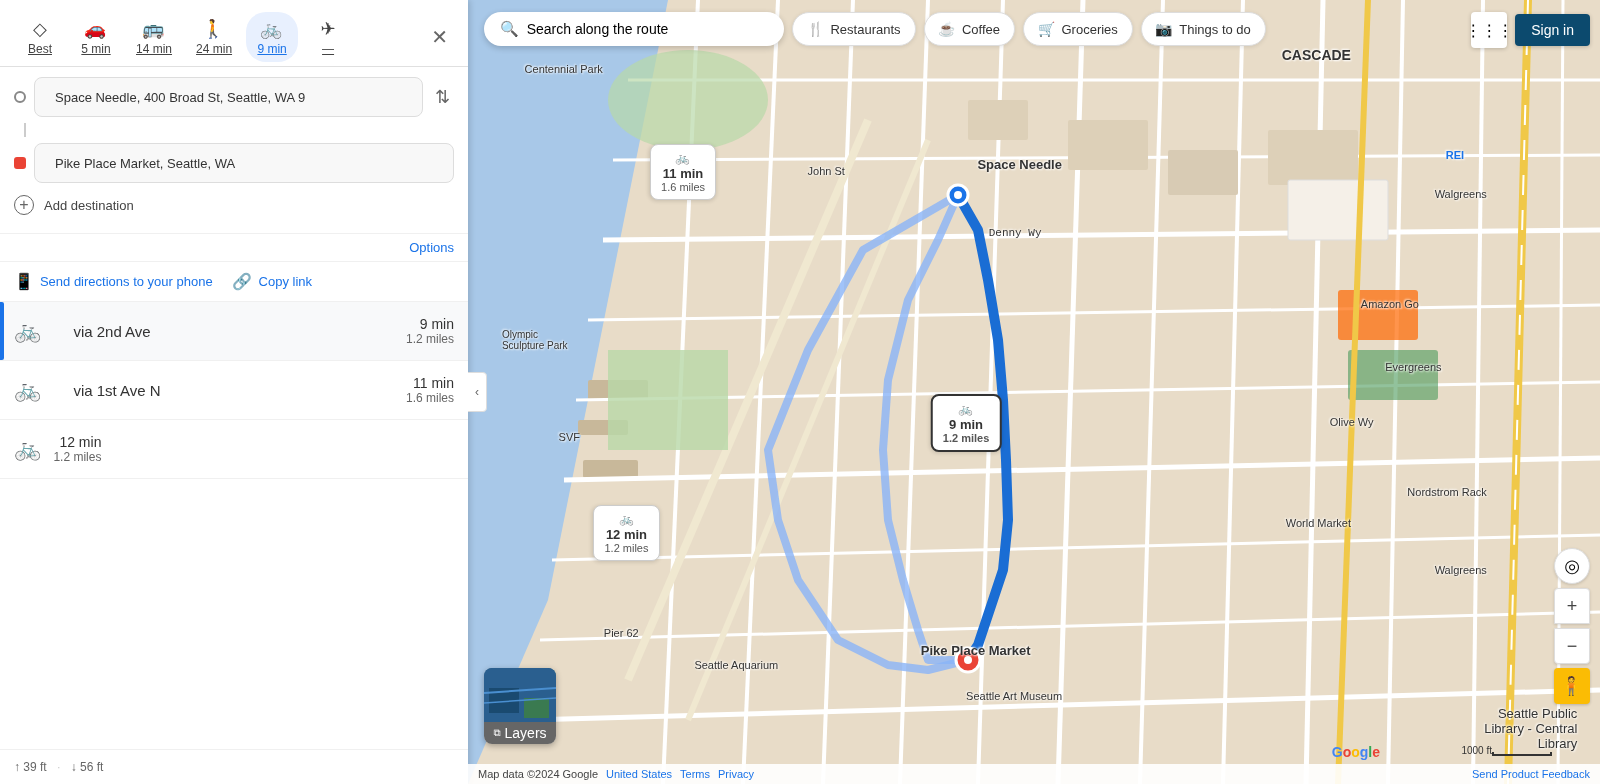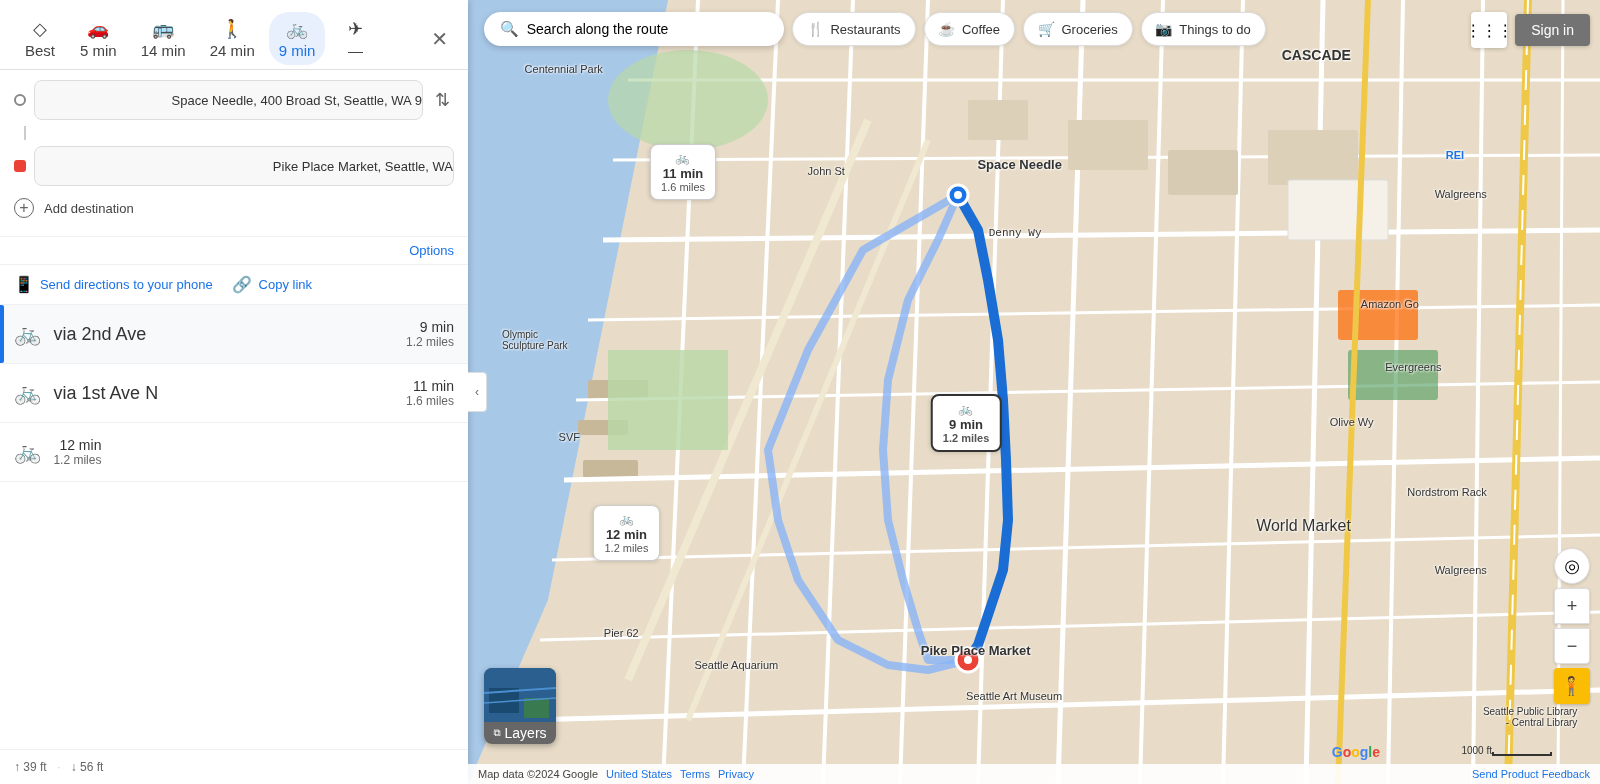--- a/index.html
+++ b/index.html
@@ -38,21 +38,21 @@
       color: #444;
       border: none;
       background: transparent;
       min-width: 52px;
     }
     .transport-btn.active {
       background: #e8f0fe;
       color: #1a73e8;
     }
     .transport-btn .icon { font-size: 18px; margin-bottom: 2px; }
-    .transport-btn .time { font-size: 15px; font-weight: 500; }
+    .transport-btn .time { font-size: 12px; font-weight: 500; text-decoration: underline; }
     .close-btn {
       margin-left: auto;
       background: none;
       border: none;
       font-size: 20px;
       cursor: pointer;
       color: #666;
       padding: 6px;
     }
 
@@ -75,26 +75,25 @@
       border: 2px solid #888;
       border-radius: 50%;
       flex-shrink: 0;
     }
     .input-dot.destination { background: #ea4335; border-color: #ea4335; border-radius: 3px; }
     .route-input {
       flex: 1;
       height: 40px;
       border: 1px solid #ddd;
       border-radius: 8px;
-      padding: 0 0;
+      padding: 0 20px;
       font-size: 13px;
       color: #333;
       outline: none;
       background: #f8f8f8;
-      text-align: right;
     }
     .swap-btn {
       background: none;
       border: none;
       font-size: 18px;
       cursor: pointer;
       color: #666;
       padding: 4px;
     }
     .dots-connector {
@@ -164,21 +163,21 @@
       display: flex;
       align-items: center;
       padding: 14px 14px;
       border-bottom: 1px solid #f0f0f0;
       cursor: pointer;
       position: relative;
     }
     .route-item.selected { background: #f8f9fa; }
     .route-item .bike-icon { font-size: 22px; color: #444; margin-right: 12px; flex-shrink: 0; }
     .route-item .route-info { flex: 1; }
-    .route-item .route-name { font-size: 18px; color: #333; font-weight: 400; }
+    .route-item .route-name { font-size: 15px; color: #333; font-weight: 400; margin-left: 20px; }
     .route-item .route-details-link { font-size: 13px; color: #1a73e8; font-weight: 500; margin-top: 2px; }
     .route-item .route-time { text-align: right; }
     .route-item .route-time .mins { font-size: 14px; font-weight: 500; color: #333; }
     .route-item .route-time .miles { font-size: 12px; color: #666; }
     .selected-bar {
       position: absolute;
       left: 0; top: 0; bottom: 0;
       width: 4px;
       background: #1a73e8;
       border-radius: 0 2px 2px 0;
@@ -265,21 +264,21 @@
       background: #fff;
       border: none;
       border-radius: 4px;
       width: 36px; height: 36px;
       display: flex; align-items: center; justify-content: center;
       cursor: pointer;
       box-shadow: 0 1px 4px rgba(0,0,0,0.2);
       font-size: 16px;
     }
     .sign-in-btn {
-      background: #737373;
+      background: #0c4a6e;
       color: #fff;
       border: none;
       border-radius: 4px;
       padding: 8px 16px;
       font-size: 14px;
       font-weight: 500;
       cursor: pointer;
       box-shadow: 0 1px 4px rgba(0,0,0,0.2);
     }
 
@@ -704,28 +703,28 @@
   <div class="map-label" style="top:8%; left:5%;">Centennial Park</div>
   <div class="map-label" style="top:42%; left:3%; font-size:10px; max-width:80px; white-space:normal;">Olympic Sculpture Park</div>
   <div class="map-label" style="top:29%; left:46%;font-family:Liberation Mono, monospace;">Denny Wy</div>
   <div class="map-label" style="top:21%; left:30%;">John St</div>
   <div class="map-label" style="top:6%; right:22%; font-weight:700; font-size:14px;">CASCADE</div>
   <div class="map-label" style="top:19%; right:12%; font-weight:600; color:#1a73e8;">REI</div>
   <div class="map-label" style="top:24%; right:10%; font-size:11px;">Walgreens</div>
   <div class="map-label" style="top:38%; right:16%; font-size:11px;">Amazon Go</div>
   <div class="map-label" style="top:46%; right:14%; font-size:11px;">Evergreens</div>
   <div class="map-label" style="top:53%; right:20%;">Olive Wy</div>
-  <div class="map-label" style="top:66%; right:22%; font-size:16px;padding-left:40px;">World Market</div>
+  <div class="map-label" style="top:66%; right:22%; font-size:11px;padding-left:40px;">World Market</div>
   <div class="map-label" style="top:62%; right:10%; font-size:11px;">Nordstrom Rack</div>
   <div class="map-label" style="top:72%; right:10%; font-size:11px;">Walgreens</div>
   <div class="map-label" style="top:84%; left:20%;">Seattle Aquarium</div>
   <div class="map-label" style="top:88%; left:44%;">Seattle Art Museum</div>
   <div class="map-label" style="top:80%; left:12%;">Pier 62</div>
   <div class="map-label" style="top:55%; left:8%;">SVF</div>
-  <div class="map-label" style="top:90%; right:2%; font-size:10px; max-width:100px; white-space:normal; text-align:right;">Seattle Public Library - Central Library</div>
+  <div class="map-label" style="top:90%; right:2%; font-size:13px; max-width:100px; white-space:normal; text-align:right;">Seattle Public Library - Central Library</div>
   <div class="map-label bold" style="top:2%; right:32%;">UNION</div>
 
   <div class="layers-btn">
     <div class="layers-thumbnail">
       <svg width="72" height="54" viewBox="0 0 72 54">
         <rect width="72" height="54" fill="#2a5f8f"></rect>
         <rect x="5" y="20" width="30" height="25" fill="#1a4a70"></rect>
         <rect x="40" y="30" width="25" height="20" fill="#3a7a50"></rect>
         <line x1="0" y1="25" x2="72" y2="20" stroke="#4a8fd0" stroke-width="2"></line>
         <line x1="0" y1="35" x2="72" y2="30" stroke="#4a8fd0" stroke-width="1.5"></line>

